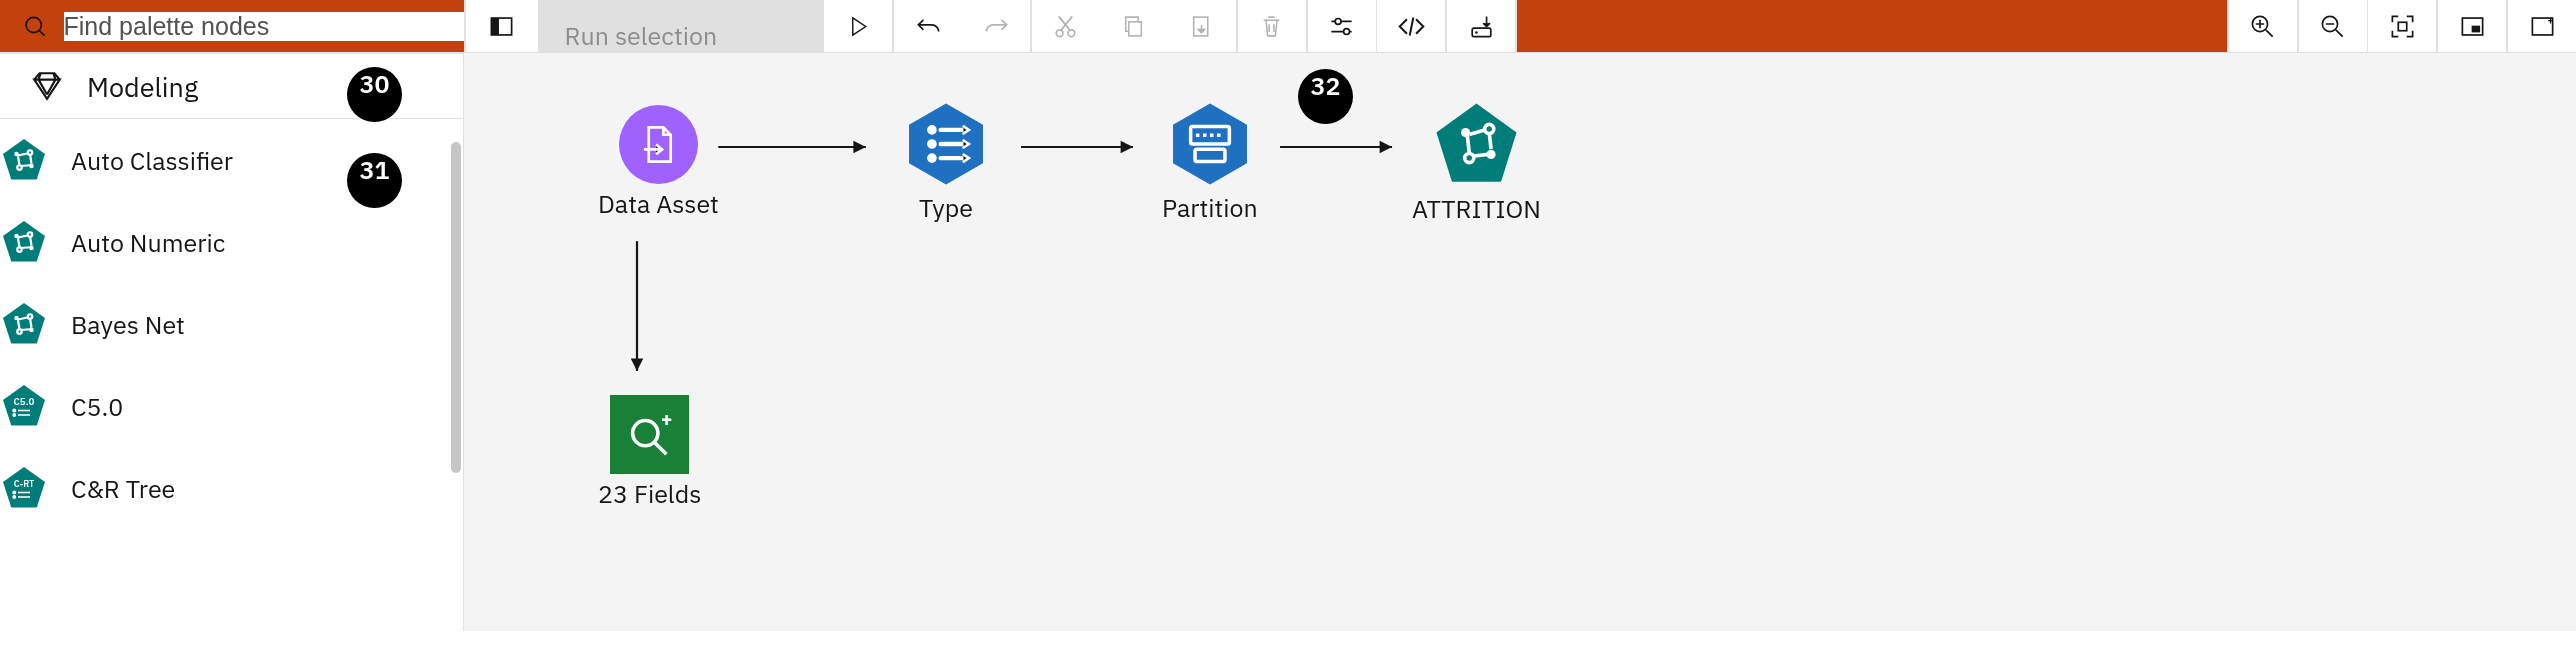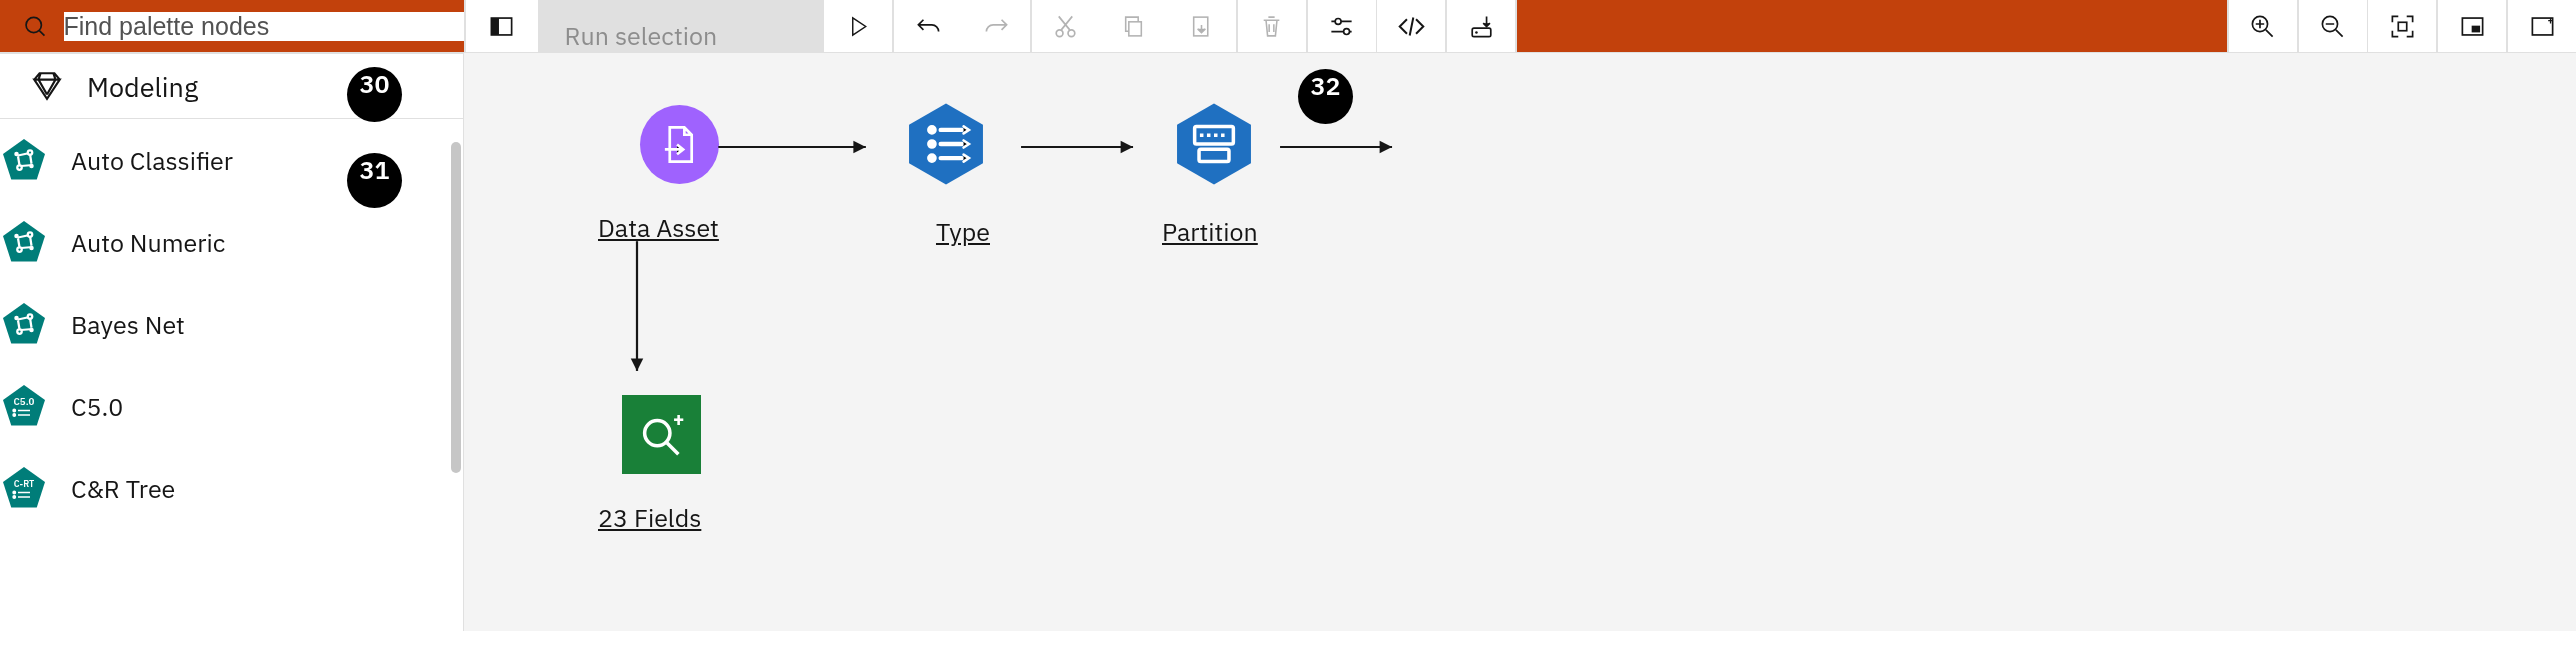--- a/index.html
+++ b/index.html
@@ -56,21 +56,21 @@
   .scroll-thumb {
     position: absolute; right: 1.8px; top: 89px; width: 10.7px; height: 331px;
     background: #c6c6c6; border-radius: 5.4px;
   }
   .pent { width: 48px; height: 48px; }
 
   
   .canvas {
     flex: 1; background: #f4f4f4; position: relative;
   }
-  .node { position: absolute; display: flex; flex-direction: column; align-items: flex-end; gap: 27px; text-decoration: underline; }
+  .node { position: absolute; display: flex; flex-direction: column; align-items: center; gap: 3px; }
   .node .label { font-size: 25px; color: #161616; white-space: nowrap; }
   .arrow { position: absolute; }
   .circ {
     width: 79px; height: 79px; border-radius: 50%;
     display: flex; align-items: center; justify-content: center;
   }
 
   
   .badge {
     position: absolute; width: 55px; height: 55px; border-radius: 50%;
@@ -331,20 +331,33 @@
         <path fill="#1f70c1" d="M50 4l42 24v44L50 96 8 72V28z"></path>
         <g fill="none" stroke="#fff" stroke-width="4">
           <rect x="28" y="30" width="44" height="20" rx="2"></rect>
           <rect x="33" y="56" width="34" height="14" rx="2"></rect>
           <path d="M34 40h32" stroke-dasharray="4 4"></path>
         </g>
       </svg>
       <div class="label">Partition</div>
     </div>
 
+    <div class="node" style="left:948px; top:45px">
+      <svg width="91" height="91" viewBox="0 0 100 100">
+        <path fill="#007d79" d="M50 6l44 32-17 54H23L6 38z"></path>
+        <g stroke="#fff" stroke-width="4" fill="none">
+          <circle cx="38" cy="38" r="5" fill="#fff" stroke="none"></circle>
+          <circle cx="64" cy="34" r="5"></circle>
+          <circle cx="42" cy="66" r="5"></circle>
+          <circle cx="66" cy="62" r="5" fill="#fff" stroke="none"></circle>
+          <path d="M42 40l18-5M40 42l2 18M46 64l16-2M64 38l2 18"></path>
+        </g>
+      </svg>
+      <div class="label">ATTRITION</div>
+    </div>
 
     <div class="node" style="left:134px; top:342px">
       <div style="width:79px;height:79px;background:#198038;display:flex;align-items:center;justify-content:center">
         <svg width="45" height="45" viewBox="0 0 32 32" style="font-size:26px">
             <circle cx="13" cy="15" r="9" fill="none" stroke="#fff" stroke-width="2.5"></circle>
             <path stroke="#fff" stroke-width="2.5" d="M20 22l8 8"></path>
             <text x="24" y="10" fill="#fff" font-size="14" font-weight="700">+</text>
           </svg>
       </div>
       <div class="label">23 Fields</div>

